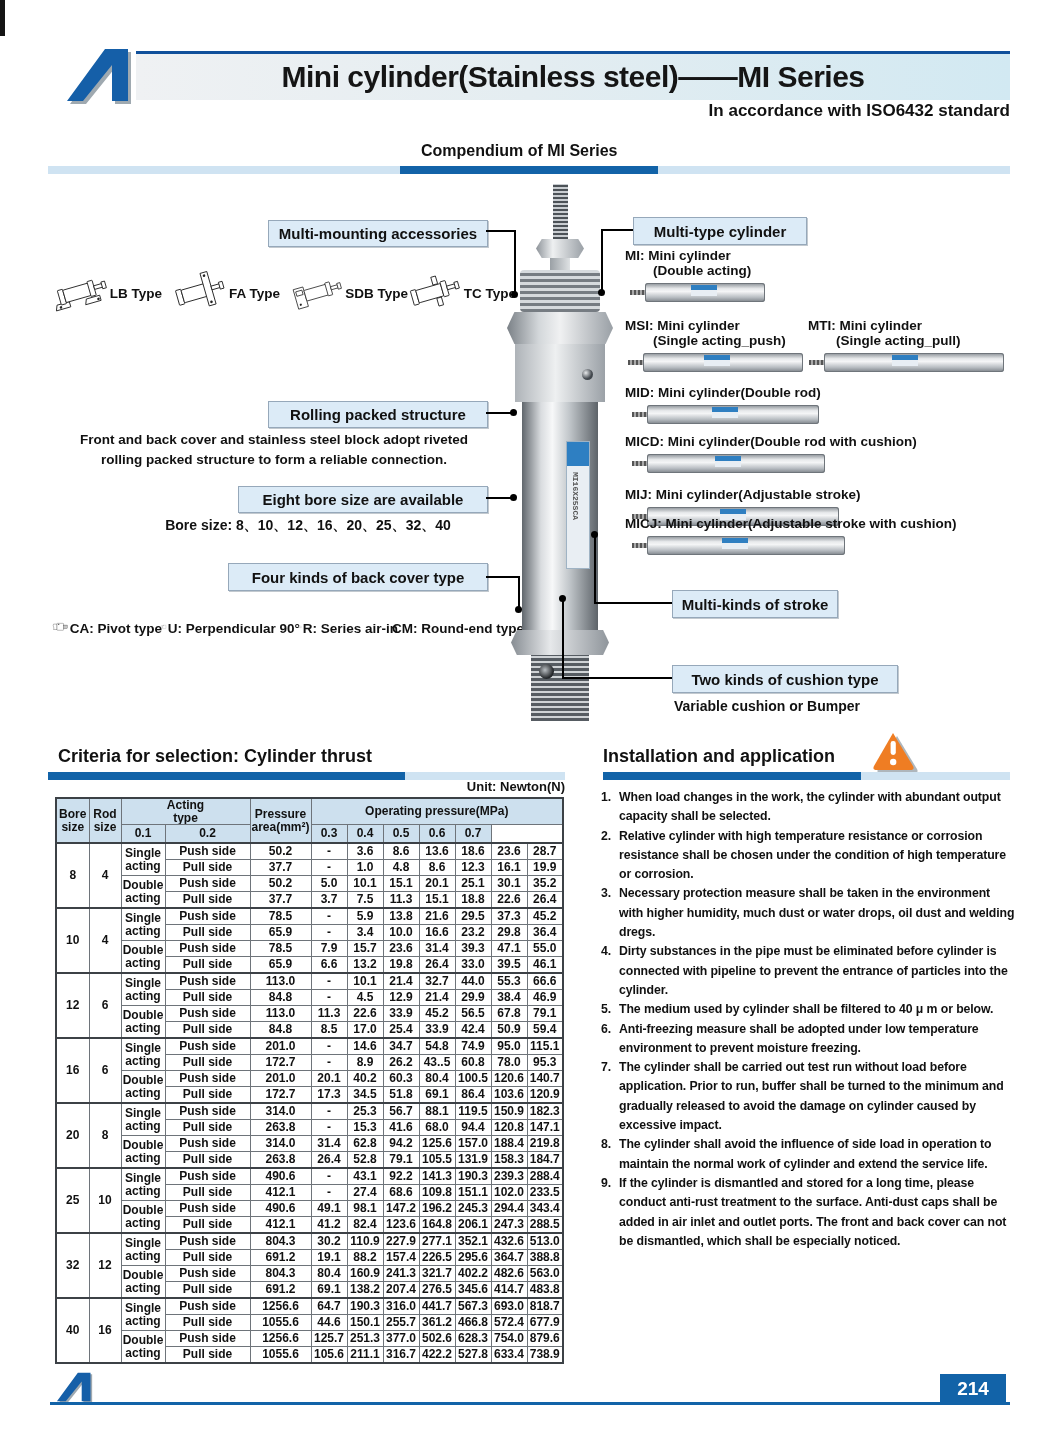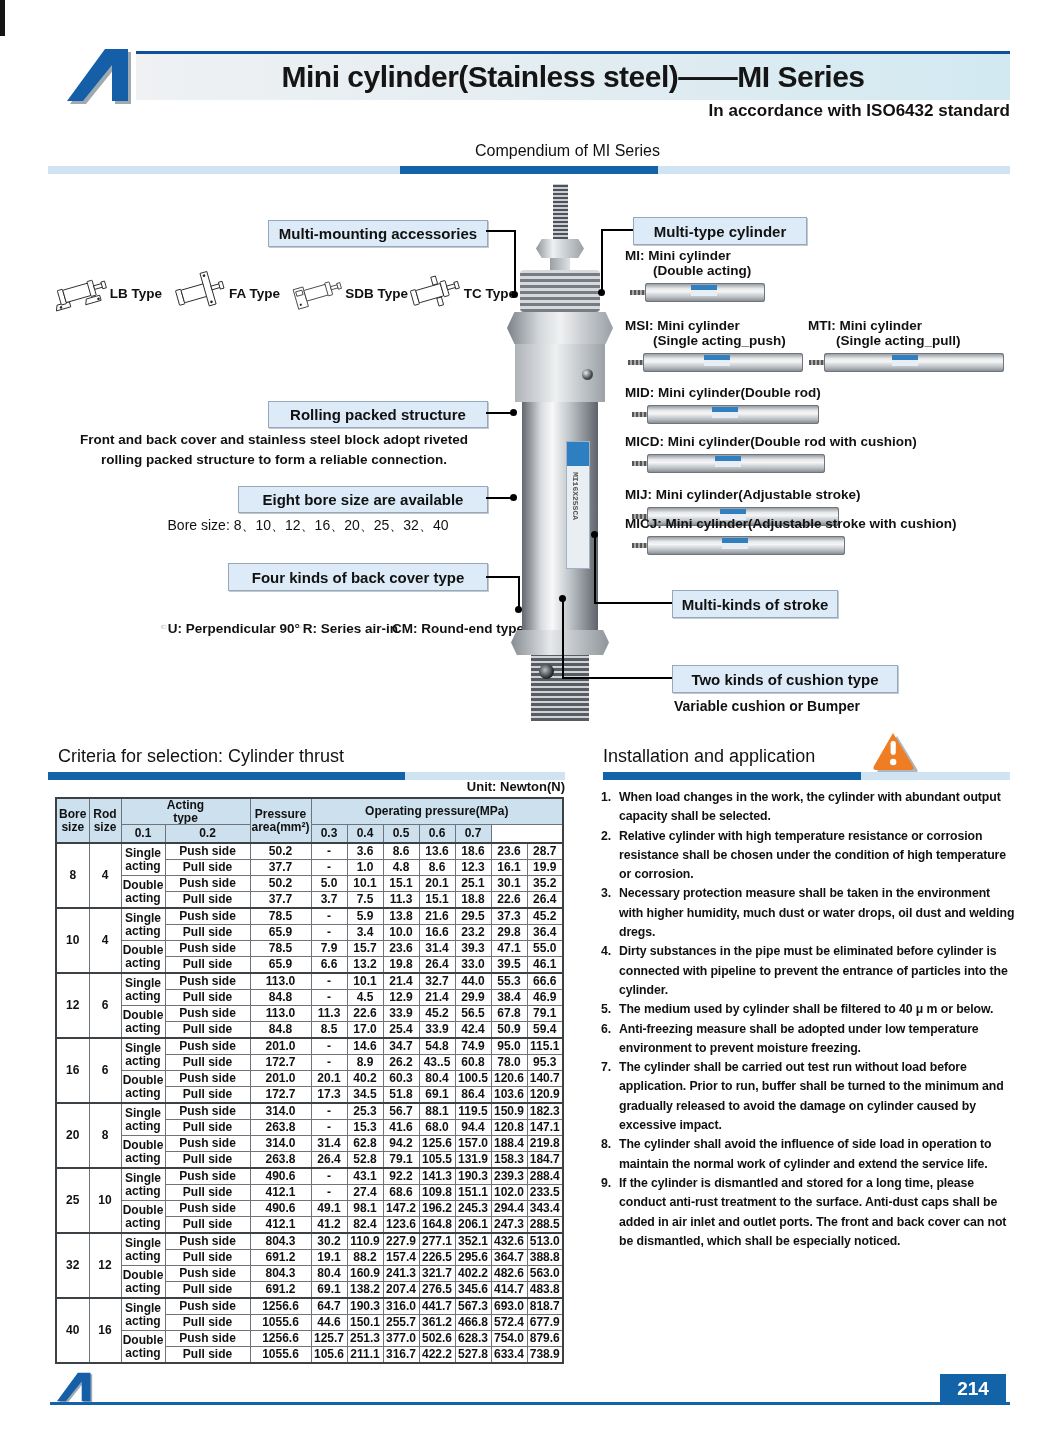--- a/index.html
+++ b/index.html
@@ -6,21 +6,21 @@
   #page{position:relative;width:1058px;height:1436px;background:#fff;overflow:hidden;
         font-family:"Liberation Sans",sans-serif;color:#111;}
   .abs{position:absolute;}
   
   .top-mark{left:0;top:0;width:5px;height:36px;background:#141414;}
   .title-band{left:136px;top:51px;width:874px;height:46px;
      background:linear-gradient(90deg,#eff1f3 0%,#e4edf1 45%,#d2e9f2 100%);
      border-top:3px solid #10509b;display:flex;align-items:center;justify-content:center;}
   .title-band .t{font-size:30px;font-weight:bold;letter-spacing:-0.5px;color:#151515;}
   .subtitle{left:560px;top:101px;width:450px;text-align:right;font-size:17px;font-weight:bold;}
-  .comp-title{left:400px;top:142px;width:260px;text-align:right;font-size:16px;font-weight:normal;}
+  .comp-title{left:421px;top:142px;width:260px;text-align:left;font-size:16px;font-weight:bold;}
   .comp-bar{left:48px;top:166px;width:962px;height:8px;background:#cfe3f2;}
   .comp-bar .dk{position:absolute;left:352px;top:0;width:258px;height:8px;background:#1263a8;}
   
   .tagbox{background:#dcebf7;border:1px solid #96a8ba;box-shadow:1px 1px 0 #c2c9cf;
      display:flex;align-items:center;justify-content:center;font-size:15px;font-weight:bold;}
   
   .fig{display:flex;flex-direction:row;align-items:center;}
   .fig .cap{font-size:13.5px;font-weight:bold;margin-top:2px;white-space:nowrap;}
   svg .ln{fill:#fff;stroke:#222;stroke-width:1.6;}
   svg .dkf{fill:#222;stroke:none;}
@@ -56,21 +56,21 @@
   .collar-bot{width:98px;height:25px;background:linear-gradient(90deg,#878d93,#e6e8ea 40%,#8f959b);
      clip-path:polygon(6% 0,94% 0,100% 50%,94% 100%,6% 100%,0 50%);}
   .thread-bot{width:58px;height:66px;position:relative;
      background:repeating-linear-gradient(0deg,#565c62 0 2.5px,#cfd3d6 2.5px 5px);}
   .thread-bot::before{content:"";position:absolute;left:8px;top:9px;width:15px;height:15px;border-radius:50%;
      background:radial-gradient(circle at 40% 40%,#b9bec2,#26292c 65%);}
   
   .cline{background:#000;}
   .dot{width:7px;height:7px;border-radius:50%;background:#000;}
   
-  .sec-title{font-size:18px;font-weight:normal;white-space:nowrap;}
+  .sec-title{font-size:18px;font-weight:bold;white-space:nowrap;}
   .sec-bar{height:8px;background:#cfe3f2;}
   .sec-bar .dk{position:absolute;left:0;top:0;height:8px;background:#1263a8;}
   .unit{font-size:13px;font-weight:bold;text-align:right;}
   
   table.thrust{border-collapse:collapse;table-layout:fixed;width:432px;}
   table.thrust th,table.thrust td{border:1px solid #6e747a;text-align:center;padding:0;
      font-size:12px;font-weight:bold;line-height:1.05;height:15px;overflow:hidden;}
   table.thrust{border:2px solid #3c4146;}
   table.thrust thead th{background:#cde0ee;height:22px;}
   table.thrust thead tr+tr th{height:17px;}
@@ -164,23 +164,33 @@
         <rect class="ln" x="97" y="41" width="7" height="13"></rect>
       </g>
     </svg>
     <div class="cap">TC Type</div>
   </div>
 
   <div class="abs tagbox" style="left:268px;top:220px;width:218px;height:25px;">Multi-mounting accessories</div>
   <div class="abs tagbox" style="left:268px;top:401px;width:218px;height:25px;">Rolling packed structure</div>
   <div class="abs" style="left:60px;top:430px;width:428px;text-align:center;font-size:13.5px;font-weight:bold;line-height:1.45;">Front and back cover and stainless steel block adopt riveted rolling packed structure to form a reliable connection.</div>
   <div class="abs tagbox" style="left:238px;top:486px;width:248px;height:25px;">Eight bore size are available</div>
-  <div class="abs" style="left:130px;top:517px;width:356px;text-align:center;font-size:14px;font-weight:normal;">Bore size: 8、10、12、16、20、25、32、40</div>
+  <div class="abs" style="left:130px;top:517px;width:356px;text-align:center;font-size:14px;font-weight:bold;">Bore size: 8、10、12、16、20、25、32、40</div>
   <div class="abs tagbox" style="left:228px;top:563px;width:258px;height:26px;">Four kinds of back cover type</div>
 
+  <div class="abs fig" style="left:52px;top:598px;width:110px;">
+    <svg width="92" height="58" viewBox="0 0 92 58">
+      <path class="ln" d="M8 14 h18 v28 h-18 c6,-10 -6,-18 0,-28 z"></path>
+      <rect class="ln" x="26" y="10" width="34" height="36" rx="3"></rect>
+      <circle class="dkf" cx="35" cy="15" r="3"></circle>
+      <rect class="ln" x="60" y="19" width="22" height="17"></rect>
+      <path d="M64 19 v17 M68 19 v17 M72 19 v17 M76 19 v17" stroke="#222" stroke-width="1.2"></path>
+    </svg>
+    <div class="cap">CA: Pivot type</div>
+  </div>
   <div class="abs fig" style="left:160px;top:598px;width:140px;">
     <svg width="92" height="58" viewBox="0 0 92 58">
       <path class="ln" d="M14 14 h18 v28 h-18 c6,-10 -6,-18 0,-28 z"></path>
       <rect class="ln" x="32" y="8" width="38" height="40" rx="4"></rect>
       <circle class="dkf" cx="42" cy="14" r="3"></circle>
     </svg>
     <div class="cap">U: Perpendicular 90°</div>
   </div>
   <div class="abs fig" style="left:298px;top:598px;width:100px;">
     <svg width="92" height="58" viewBox="0 0 92 58">

